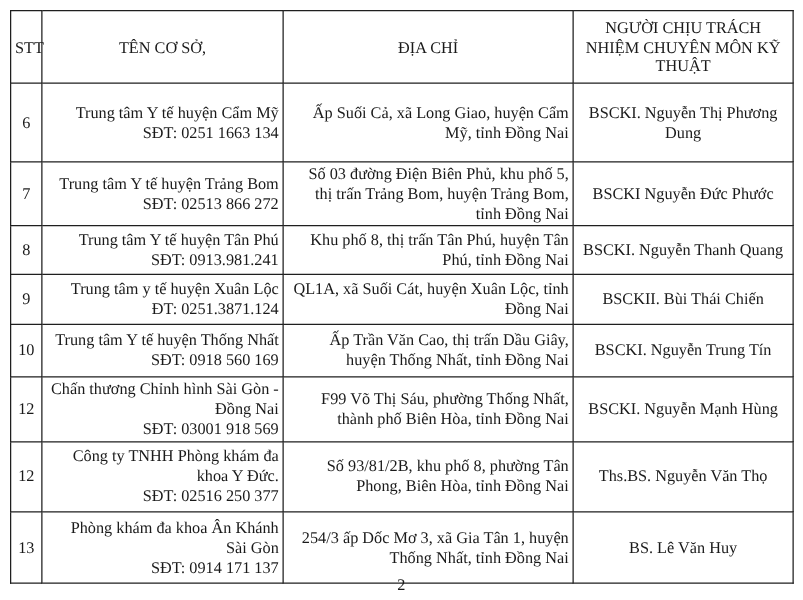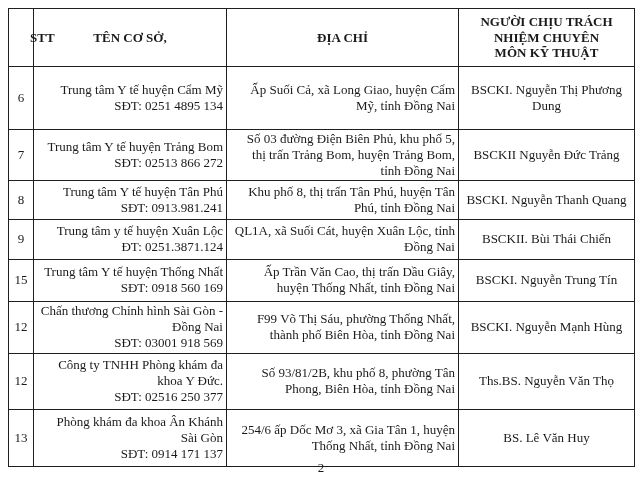--- a/index.html
+++ b/index.html
@@ -24,23 +24,23 @@
   table.doc-table col.c-name   { width: 193px; }
   table.doc-table col.c-addr   { width: 232px; }
   table.doc-table col.c-person { width: 176px; }
   table.doc-table th, table.doc-table td {
     border: 1px solid #1f1f1f;
     vertical-align: middle;
     font-size: 13px;
     line-height: 1.22;
   }
   table.doc-table th {
-    font-weight: bold;
+    font-weight: normal;
     text-align: center;
-    padding: 2px 21px;
+    padding: 2px 3px;
     font-size: 13px;
   }
   thead tr       { height: 58px; }
   tbody tr.r-6   { height: 63px; }
   tbody tr.r-7   { height: 50px; }
   tbody tr.r-8   { height: 39px; }
   tbody tr.r-9   { height: 40px; }
   tbody tr.r-10  { height: 42px; }
   tbody tr.r-11  { height: 52px; }
   tbody tr.r-12  { height: 56px; }
@@ -82,54 +82,54 @@
         <th>TÊN CƠ SỞ,</th>
         <th>ĐỊA CHỈ</th>
         <th>NGƯỜI CHỊU TRÁCH NHIỆM CHUYÊN MÔN KỸ THUẬT</th>
       </tr>
     </thead>
     <tbody>
       <tr class="r-6">
         <td class="stt">6</td>
         <td class="name">
           <div>Trung tâm Y tế huyện Cẩm Mỹ</div>
-          <div>SĐT: 0251 4895 134</div>
+          <div>SĐT: 0251 1663 134</div>
         </td>
         <td class="addr">Ấp Suối Cả, xã Long Giao, huyện Cẩm Mỹ, tỉnh Đồng Nai</td>
         <td class="person">BSCKI. Nguyễn Thị Phương Dung</td>
       </tr>
       <tr class="r-7">
         <td class="stt">7</td>
         <td class="name">
           <div>Trung tâm Y tế huyện Trảng Bom</div>
           <div>SĐT: 02513 866 272</div>
         </td>
         <td class="addr">Số 03 đường Điện Biên Phủ, khu phố 5, thị trấn Trảng Bom, huyện Trảng Bom, tỉnh Đồng Nai</td>
-        <td class="person">BSCKII Nguyễn Đức Trảng</td>
+        <td class="person">BSCKI Nguyễn Đức Phước</td>
       </tr>
       <tr class="r-8">
         <td class="stt">8</td>
         <td class="name">
           <div>Trung tâm Y tế huyện Tân Phú</div>
           <div>SĐT: 0913.981.241</div>
         </td>
         <td class="addr">Khu phố 8, thị trấn Tân Phú, huyện Tân Phú, tỉnh Đồng Nai</td>
         <td class="person">BSCKI. Nguyễn Thanh Quang</td>
       </tr>
       <tr class="r-9">
         <td class="stt">9</td>
         <td class="name">
           <div>Trung tâm y tế huyện Xuân Lộc</div>
           <div>ĐT: 0251.3871.124</div>
         </td>
         <td class="addr">QL1A, xã Suối Cát, huyện Xuân Lộc, tỉnh Đồng Nai</td>
         <td class="person">BSCKII. Bùi Thái Chiến</td>
       </tr>
       <tr class="r-10">
-        <td class="stt">15</td>
+        <td class="stt">10</td>
         <td class="name">
           <div>Trung tâm Y tế huyện Thống Nhất</div>
           <div>SĐT: 0918 560 169</div>
         </td>
         <td class="addr">Ấp Trần Văn Cao, thị trấn Dầu Giây, huyện Thống Nhất, tỉnh Đồng Nai</td>
         <td class="person">BSCKI. Nguyễn Trung Tín</td>
       </tr>
       <tr class="r-11">
         <td class="stt">12</td>
         <td class="name">
@@ -147,19 +147,19 @@
         </td>
         <td class="addr">Số 93/81/2B, khu phố 8, phường Tân Phong, Biên Hòa, tỉnh Đồng Nai</td>
         <td class="person">Ths.BS. Nguyễn Văn Thọ</td>
       </tr>
       <tr class="r-13">
         <td class="stt">13</td>
         <td class="name">
           <div>Phòng khám đa khoa Ân Khánh Sài Gòn</div>
           <div>SĐT: 0914 171 137</div>
         </td>
-        <td class="addr">254/6 ấp Dốc Mơ 3, xã Gia Tân 1, huyện Thống Nhất, tỉnh Đồng Nai</td>
+        <td class="addr">254/3 ấp Dốc Mơ 3, xã Gia Tân 1, huyện Thống Nhất, tỉnh Đồng Nai</td>
         <td class="person">BS. Lê Văn Huy</td>
       </tr>
     </tbody>
   </table>
   <div class="page-number">2</div>
 </div>
 
 </body></html>

